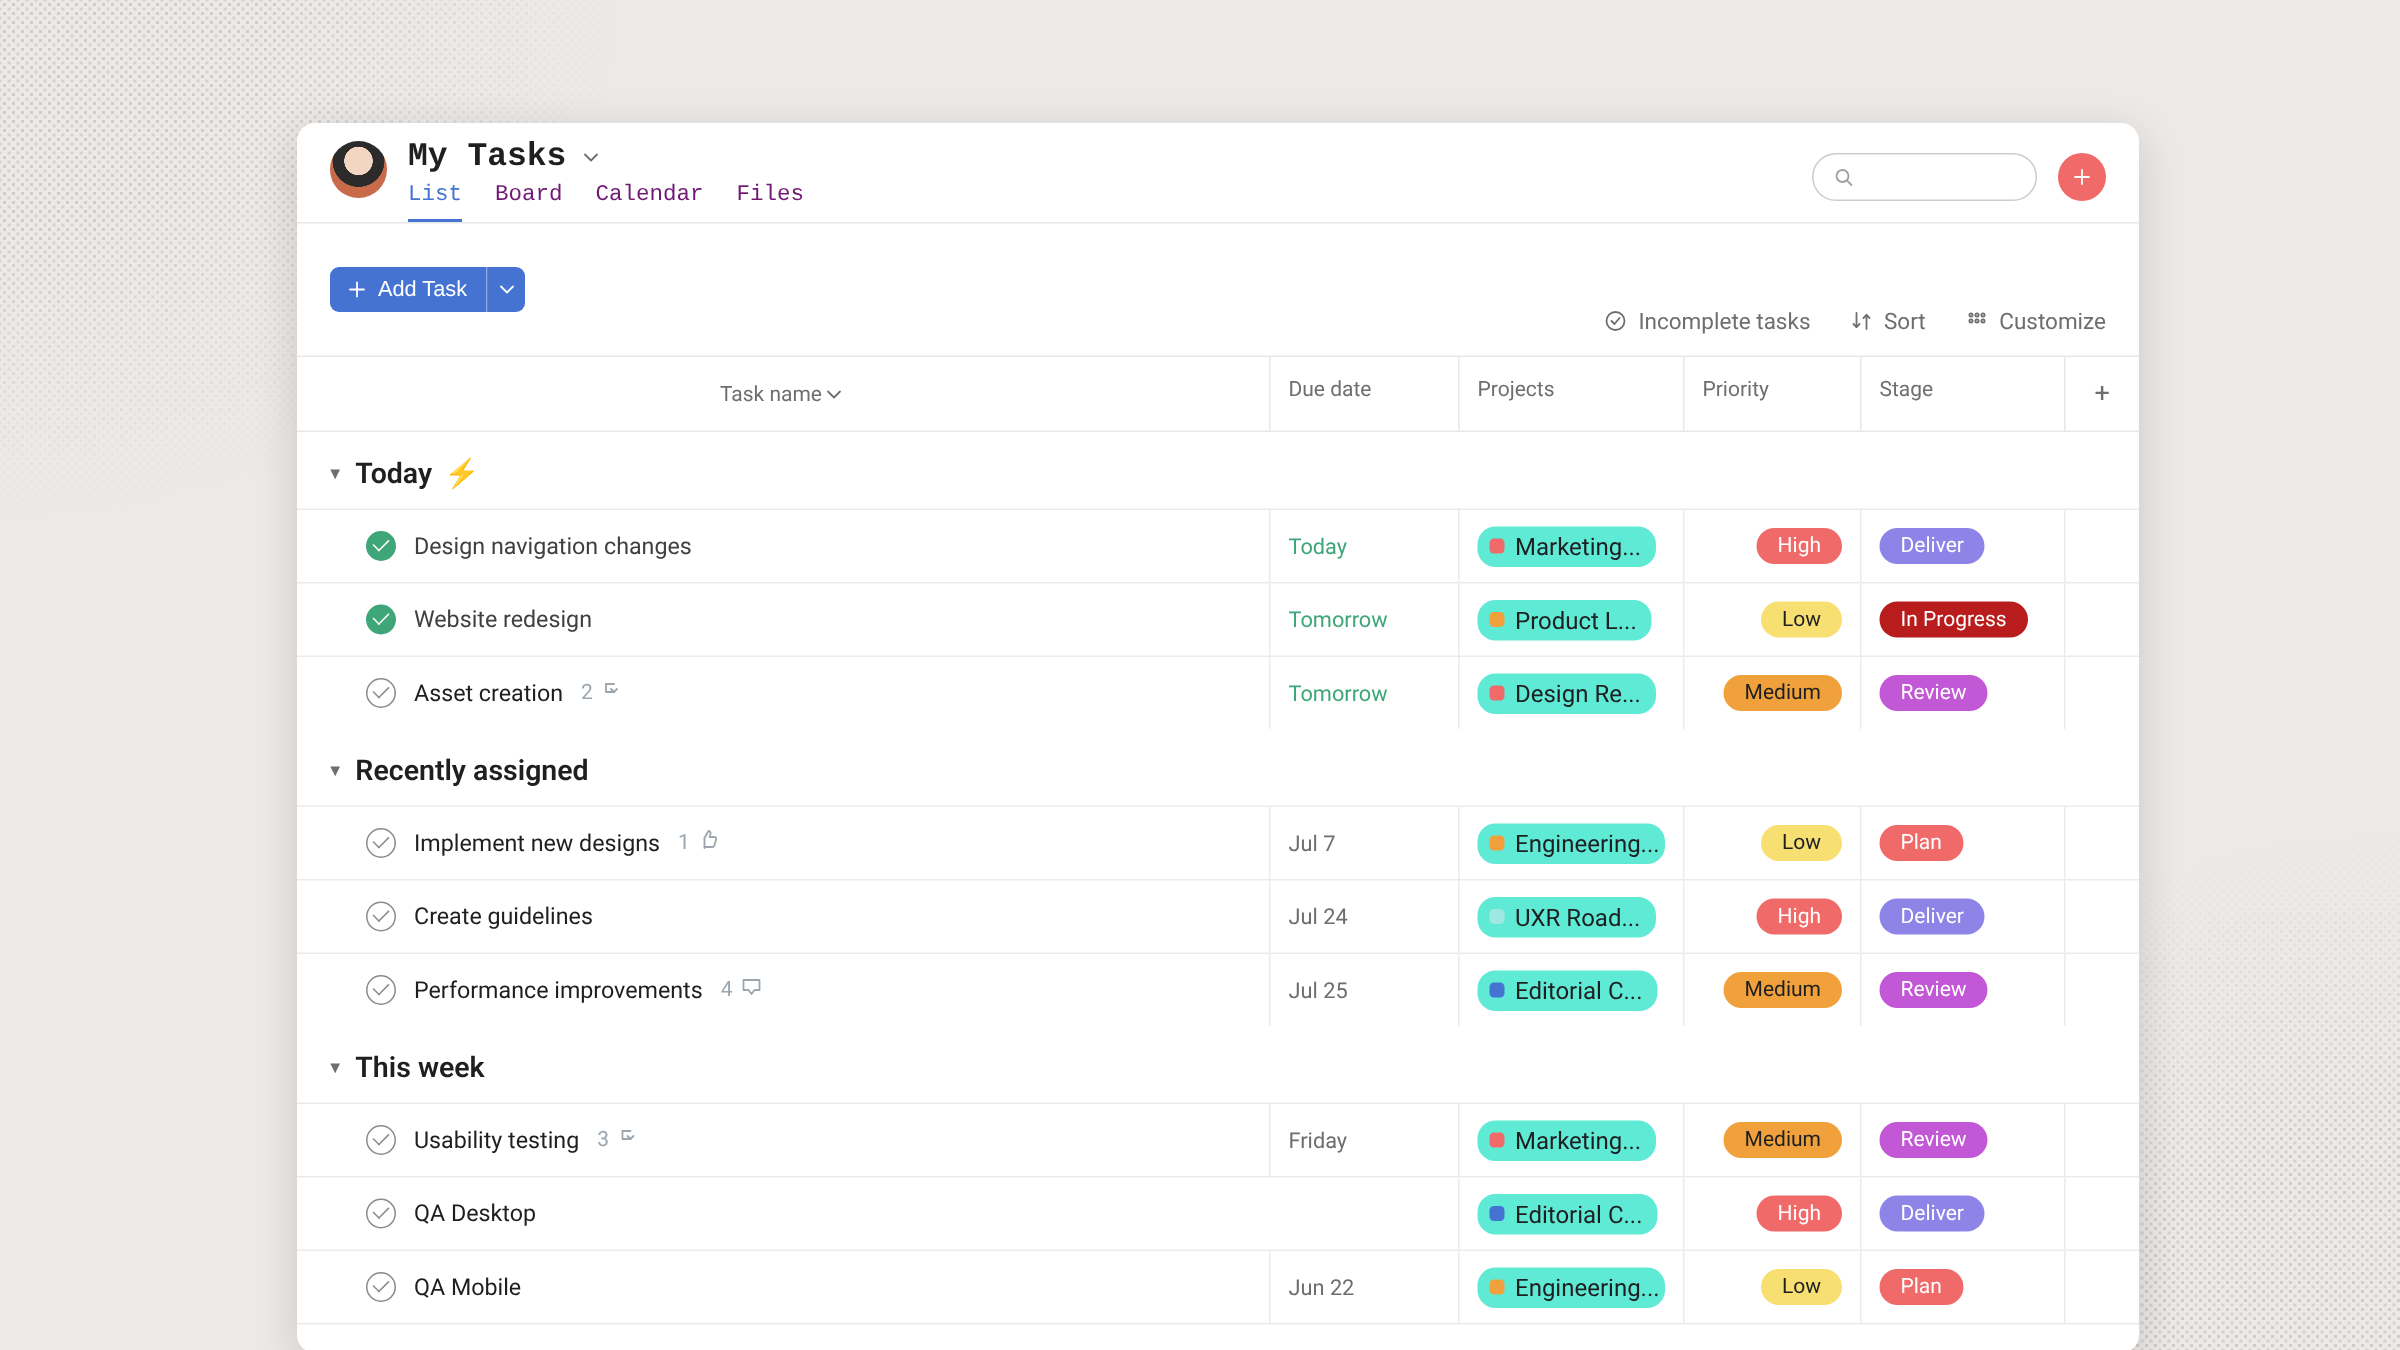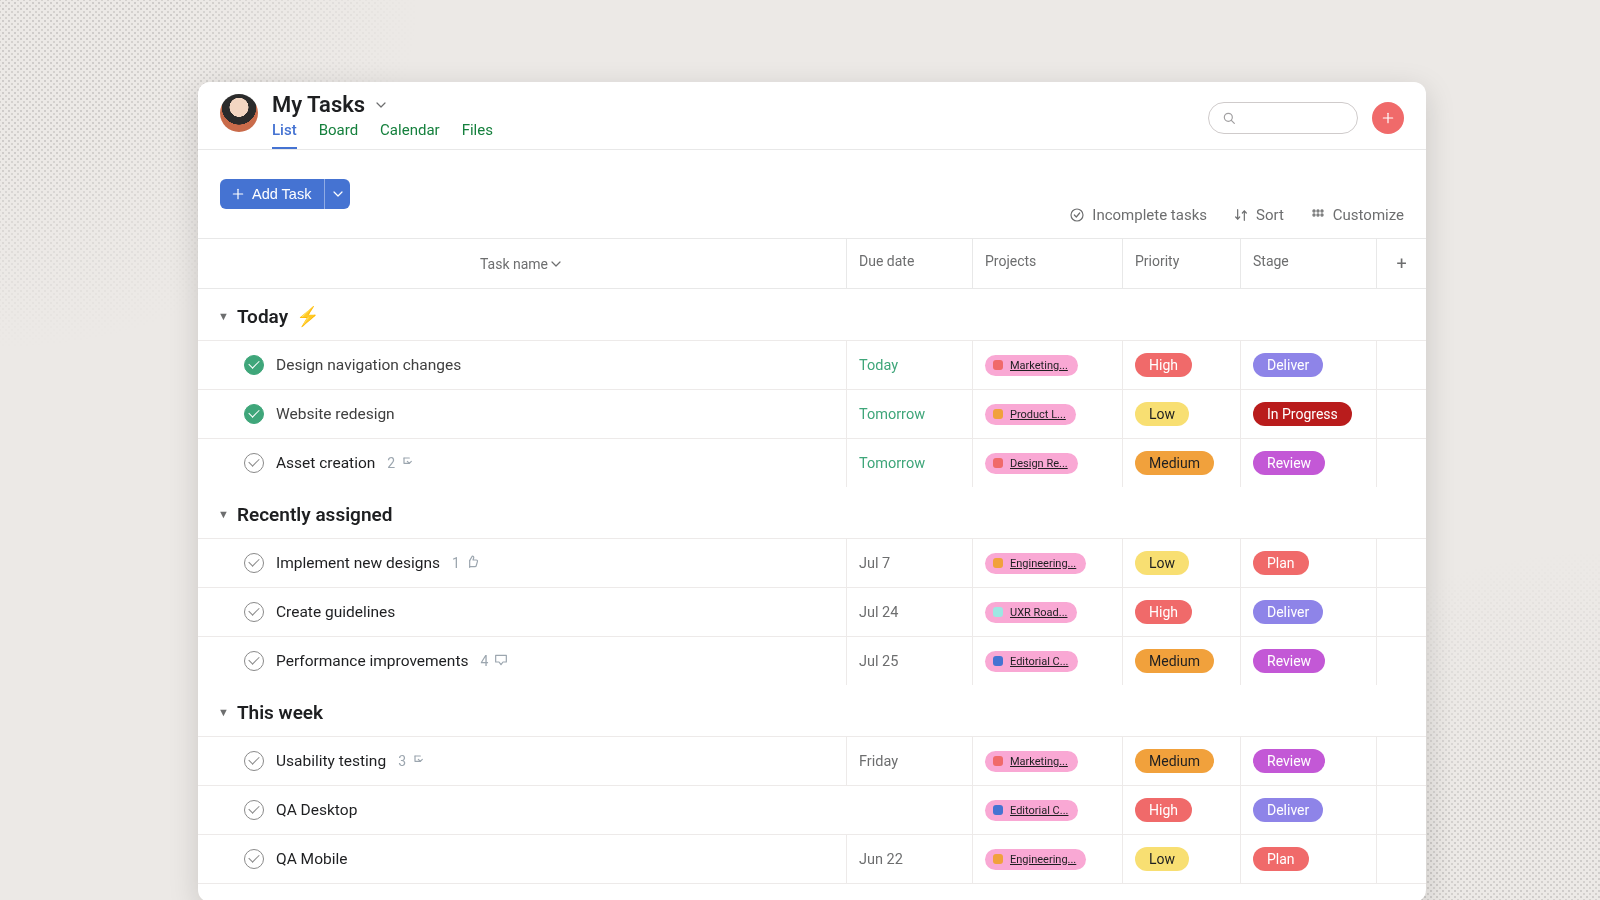--- a/index.html
+++ b/index.html
@@ -33,26 +33,26 @@
   }
   
   .header { padding: 10px 22px 0 22px; border-bottom: 1px solid #e8e8e8; }
   .header-top { display: flex; align-items: flex-start; gap: 14px; }
   .avatar {
     width: 38px; height: 38px; border-radius: 50%;
     background: radial-gradient(circle at 50% 35%, #f3d6c2 30%, #2b2b2b 31% 55%, #c96b4a 56%);
     flex: none;
     margin-top: 2px;
   }
-  .title-col { flex: 1; }
+  .title-col { flex: 1; font-family: Liberation Mono, monospace; }
   .title-row { display: flex; align-items: center; gap: 8px; }
   .page-title { font-size: 22px; font-weight: 600; color: #1e1f21; }
   .chev { color: #6d6e6f; }
   .tabs { display: flex; gap: 22px; margin-top: 4px; font-size: 15px; }
-  .tab { color: #15803d; cursor: pointer; padding-bottom: 8px; border-bottom: 2px solid transparent; }
+  .tab { color: #701a75; cursor: pointer; padding-bottom: 8px; border-bottom: 2px solid transparent; }
   .tab.active { color: #4573d2; border-bottom-color: #4573d2; font-weight: 500; }
   .header-right { display: flex; align-items: center; gap: 14px; padding-top: 10px; }
   .search {
     width: 150px; height: 32px; border: 1px solid #cfcbcb; border-radius: 16px;
     display: flex; align-items: center; padding: 0 12px; color: #a2a0a2;
   }
   .fab {
     width: 32px; height: 32px; border-radius: 50%; background: #f06a6a;
     display: flex; align-items: center; justify-content: center; color: #fff; font-size: 20px; cursor: pointer;
   }
@@ -82,40 +82,40 @@
   .section-hdr { display:flex; align-items:center; gap:8px; padding: 16px 22px 12px 20px; font-size: 19px; font-weight: 600; color:#1e1f21;}
   .tri { color:#6d6e6f; font-size:11px; }
   .bolt { color:#f5a623; }
   
   .row { display:flex; border-top:1px solid #edeae9; font-size:15.5px; color:#1e1f21; }
   .row:last-child{ border-bottom:1px solid #edeae9;}
   .cell { display:flex; align-items:center; }
   .cell.name { flex:1; padding: 14px 22px 14px 46px; gap:12px; }
   .cell.due  { width:126px; border-left:1px solid #edeae9; padding:0 12px; }
   .cell.proj { width:150px; border-left:1px solid #edeae9; padding:0 12px; }
-  .cell.pri  { width:118px; border-left:1px solid #edeae9; padding:0 12px; }
+  .cell.pri  { width:118px; border-left:1px solid #edeae9; padding:0 12px;justify-content:flex-end; }
   .cell.stage{ width:136px; border-left:1px solid #edeae9; padding:0 12px; }
   .cell.add  { width:50px;  border-left:1px solid #edeae9; }
   .check {
     width:20px; height:20px; border-radius:50%; border:1.5px solid #8a8a8a;
     display:flex; align-items:center; justify-content:center; flex:none; cursor:pointer; position:relative;
   }
   .check::after{
     content:""; width:9px; height:5px; border-left:1.5px solid #8a8a8a; border-bottom:1.5px solid #8a8a8a;
     transform: rotate(-45deg); position:absolute; top:4px;
   }
   .check.done { background:#3fa67a; border-color:#3fa67a; }
   .check.done::after{ border-color:#fff; }
   .row.completed .tname { color:#404040; text-decoration: none; }
   .meta { color:#9ca6af; font-size:14px; display:flex; align-items:center; gap:5px; }
   .due-green{ color:#3fa67a; font-size:14.5px;}
   .due-plain{ color:#6d6e6f; font-size:14.5px;}
   .proj-pill{
-    background:#f9a8d4; border-radius:12px; padding:4px 10px 4px 8px; font-size:11px; color:#1e1f21;
-    display:flex; align-items:center; gap:7px; max-width:100%;text-decoration:underline;
+    background:#5eead4; border-radius:12px; padding:4px 10px 4px 8px; font-size:16px; color:#1e1f21;
+    display:flex; align-items:center; gap:7px; max-width:100%;
   }
   .proj-dot{ width:10px; height:10px; border-radius:3px; flex:none;}
   .pill{
     border-radius:12px; padding:4px 14px; font-size:14px; color:#fff; display:inline-block; white-space:nowrap;
   }
   .pill.dark{ color:#1e1f21; }
   
   .ico { width:16px; height:16px; flex:none; }
   .ico path, .ico circle, .ico line { stroke: currentColor; stroke-width:1.8; fill:none; stroke-linecap:round; stroke-linejoin:round;}
 </style>

